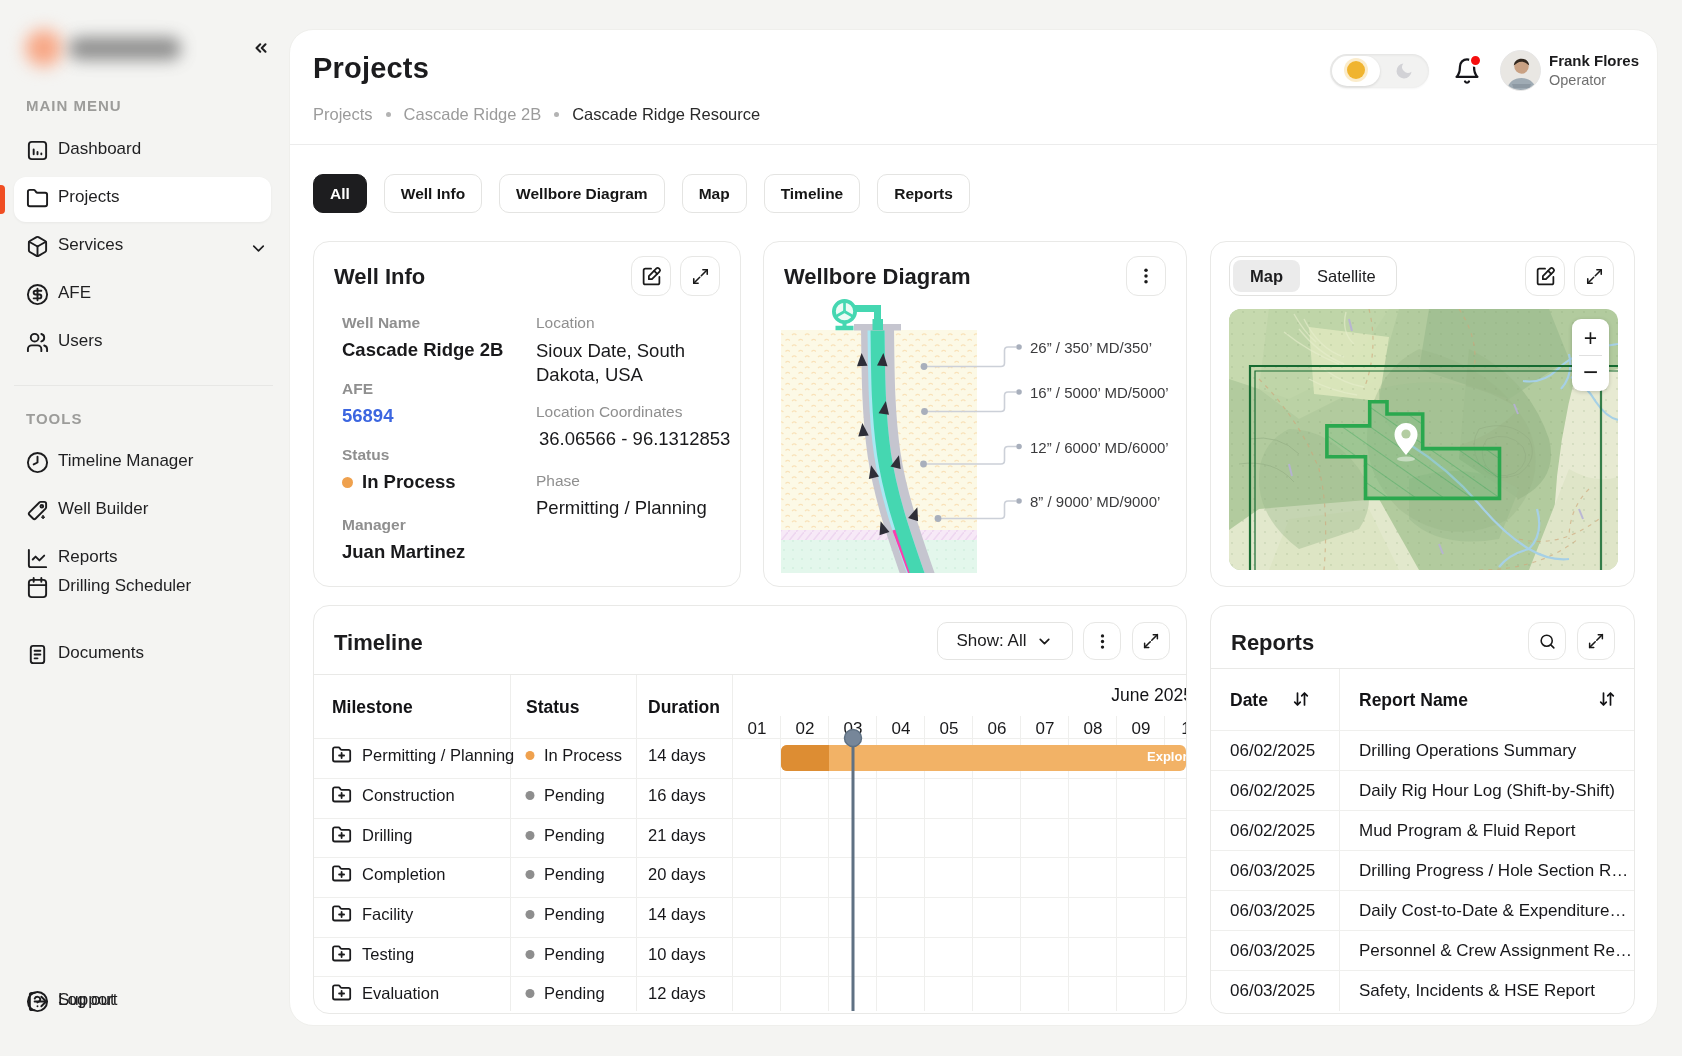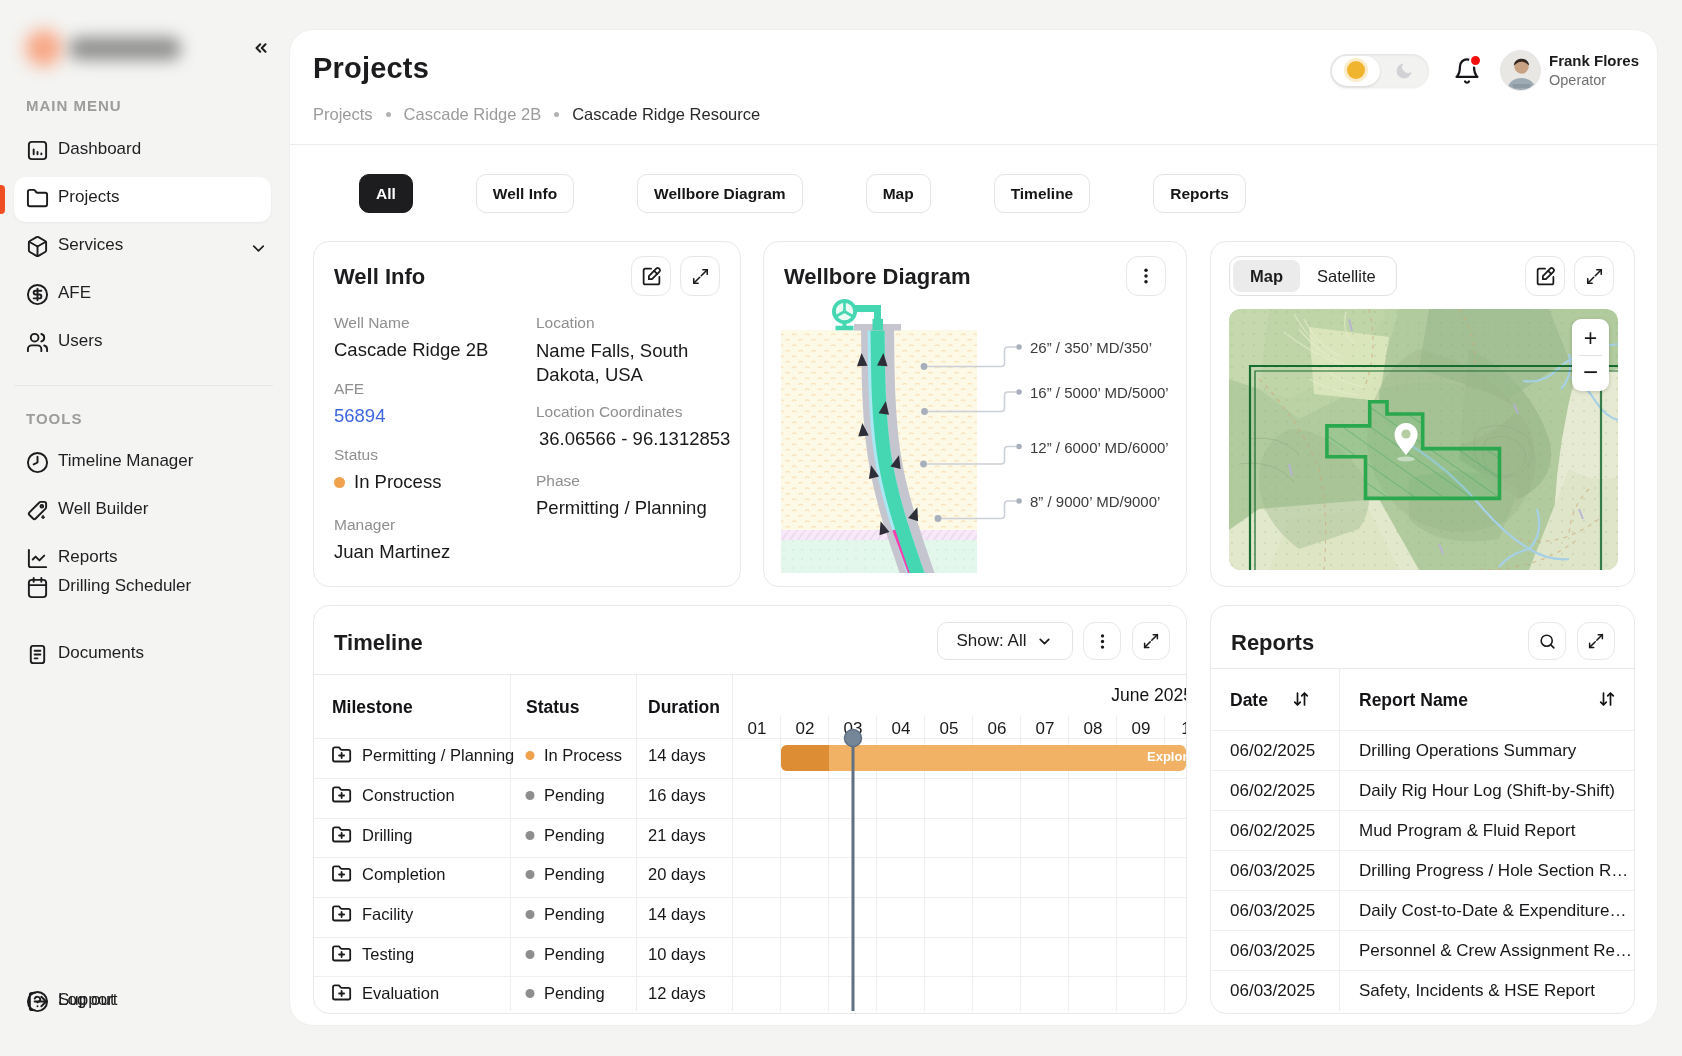--- a/index.html
+++ b/index.html
@@ -29,21 +29,21 @@
 .sun { position:absolute; left:17px; top:7.5px; width:18px; height:18px; border-radius:50%; background:#f0b42f; box-shadow:0 0 0 3px rgba(240,180,47,.25); }
 .moon { position:absolute; left:64px; top:7px; width:20px; height:20px; }
 .bell { position:relative; margin-left:24px; width:28px; height:28px; }
 .bell .rdot { position:absolute; right:-1px; top:-3px; width:13px; height:13px; background:#f50f0f; border-radius:50%; border:2px solid #fff; }
 .avatar { margin-left:19px; width:41px; height:41px; border-radius:50%; overflow:hidden; border:1px solid #e6e6e6; background:#e9e7e3; position:relative; }
 .whoami { margin-left:8px; line-height:1.25; }
 .whoami .nm { font-size:15px; font-weight:700; }
 .whoami .rl { font-size:14.5px; color:#6f6f6f; }
 
 .tabs { position:absolute; left:23px; top:144px; display:flex; gap:17px; }
-.tab { height:39px; padding:0 16px; border-radius:10px; border:1px solid #e4e4e2; background:#fff; display:flex; align-items:center; font-size:15.5px; font-weight:700; color:#161616;margin-left:46px; }
+.tab { height:39px; padding:0 16px; border-radius:10px; border:1px solid #e4e4e2; background:#fff; display:flex; align-items:center; font-size:15.5px; font-weight:700; color:#161616; }
 .tab.on { background:#1d1d1f; color:#fff; border-color:#1d1d1f; }
 
 .card { position:absolute; background:#fff; border:1px solid #e9e9e7; border-radius:16px; }
 .card-title { font-size:22px; font-weight:700; }
 .icon-btn { width:40px; height:40px; border-radius:12px; border:1px solid #e7e7e5; background:#fff; display:flex; align-items:center; justify-content:center; }
 #wellinfo { left:23px; top:211px; width:428px; height:346px; }
 #wellbore { left:473px; top:211px; width:424px; height:346px; }
 #mapcard  { left:920px; top:211px; width:425px; height:346px; }
 #timeline { left:23px;  top:575px; width:874px; height:409px; }
 #reports  { left:920px; top:575px; width:425px; height:409px; }
@@ -181,33 +181,33 @@
         </svg>
       </div>
     <div class="icon-btn" style="position:absolute;right:20px;top:14px;">
         <svg viewBox="0 0 24 24" fill="none" stroke="#1a1a1a" stroke-width="2" stroke-linecap="round" stroke-linejoin="round" style="width:19px;height:19px;">
           <path d="M15 3.5h5.5V9"></path>
           <path d="M20.5 3.5 13 11"></path>
           <path d="M9 20.5H3.5V15"></path>
           <path d="M3.5 20.5 11 13"></path>
         </svg>
       </div>
-    <div style="position:absolute;left:20px;top:72px;">
+    <div style="position:absolute;left:28px;top:72px;font-weight:bold;">
       <div class="flabel">Well Name</div>
         <div class="fvalue">Cascade Ridge 2B</div>
       <div class="flabel" style="margin-top:19px;">AFE</div>
         <div class="fvalue" style="color:#3c66e0;">56894</div>
       <div class="flabel" style="margin-top:19px;">Status</div>
         <div class="fvalue"><span style="display:inline-block;width:11px;height:11px;border-radius:50%;background:#efa14e;margin-right:9px;"></span>In Process</div>
       <div class="flabel" style="margin-top:23px;">Manager</div>
         <div class="fvalue">Juan Martinez</div>
     </div>
     <div style="position:absolute;left:222px;top:72px;width:200px;">
       <div class="flabel">Location</div>
-        <div class="fvalue" style="line-height:1.3;">Name Falls, South Dakota, USA</div>
+        <div class="fvalue" style="line-height:1.3;">Sioux Date, South Dakota, USA</div>
       <div class="flabel" style="margin-top:16px;">Location Coordinates</div>
         <div class="fvalue" style="margin-left:3px;white-space:nowrap;">36.06566 - 96.1312853</div>
       <div class="flabel" style="margin-top:22px;">Phase</div>
         <div class="fvalue">Permitting / Planning</div>
     </div>
   </div>
   <div class="card" id="wellbore">
     <div class="card-title" style="position:absolute;left:20px;top:22px;">Wellbore Diagram</div>
     <div class="icon-btn" style="position:absolute;right:20px;top:14px;">
         <svg viewBox="0 0 24 24" fill="#1a1a1a" style="width:20px;height:20px;">

